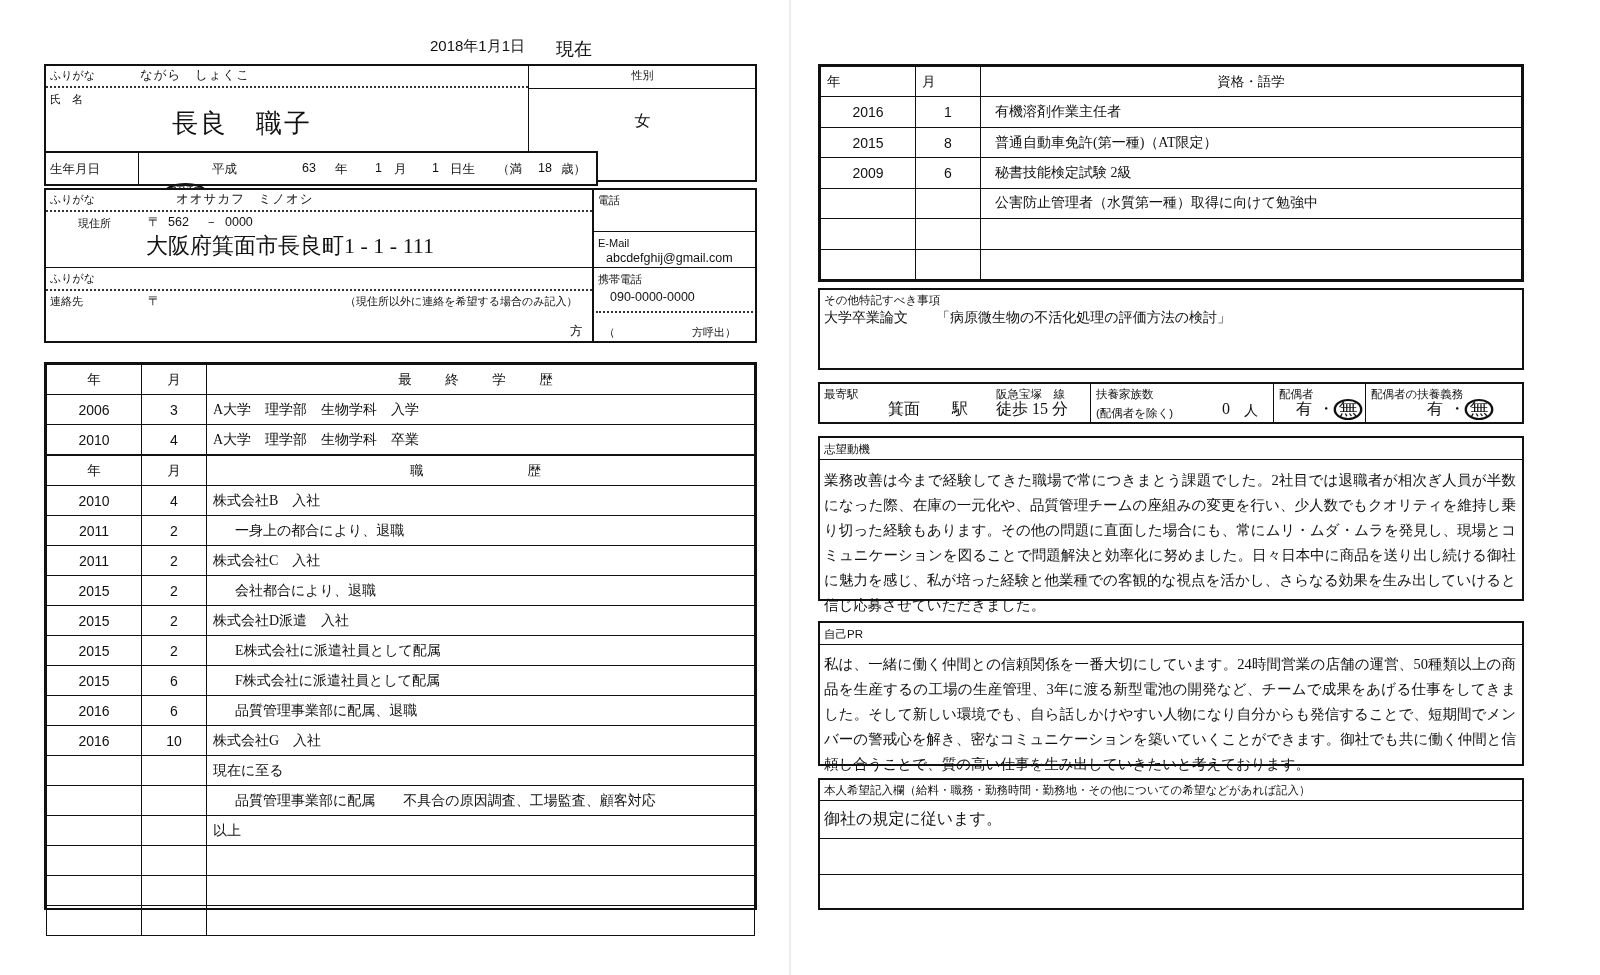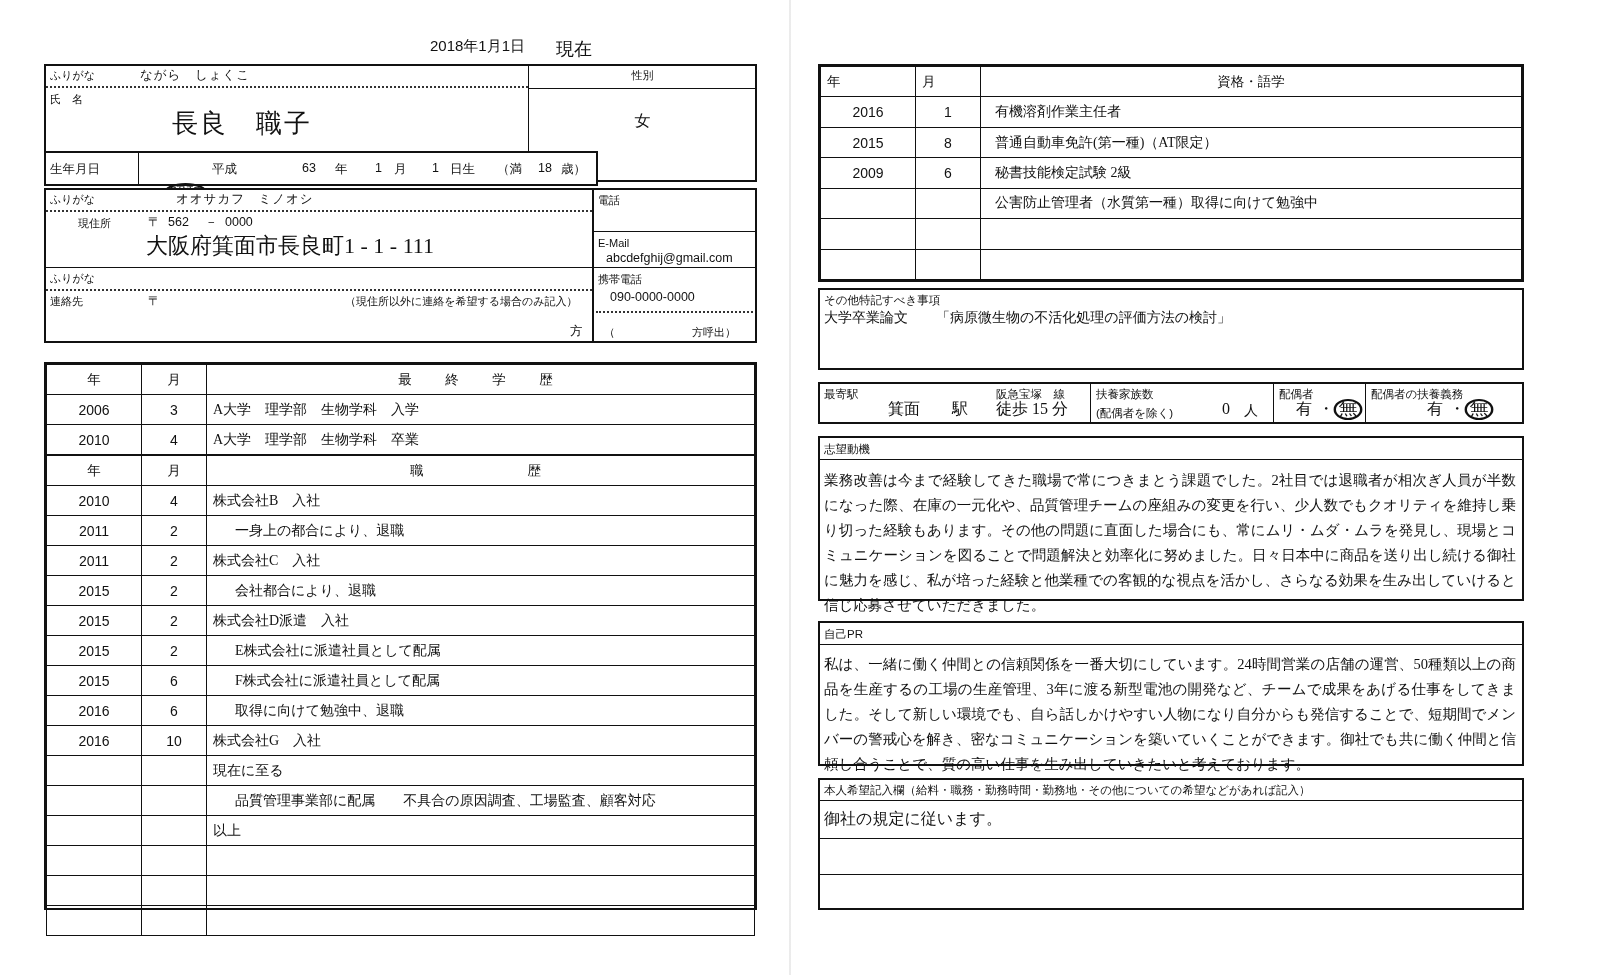--- a/index.html
+++ b/index.html
@@ -197,21 +197,21 @@
           <td class="ev"><span class="indent">E株式会社に派遣社員として配属</span></td>
         </tr>
         <tr>
           <td class="yr">2015</td>
           <td class="mo">6</td>
           <td class="ev"><span class="indent">F株式会社に派遣社員として配属</span></td>
         </tr>
         <tr>
           <td class="yr">2016</td>
           <td class="mo">6</td>
-          <td class="ev"><span class="indent">取得に向けて勉強中、退職</span></td>
+          <td class="ev"><span class="indent">品質管理事業部に配属、退職</span></td>
         </tr>
         <tr>
           <td class="yr">2016</td>
           <td class="mo">10</td>
           <td class="ev">株式会社G　入社</td>
         </tr>
         <tr>
           <td class="yr"></td>
           <td class="mo"></td>
           <td class="ev">現在に至る</td>

